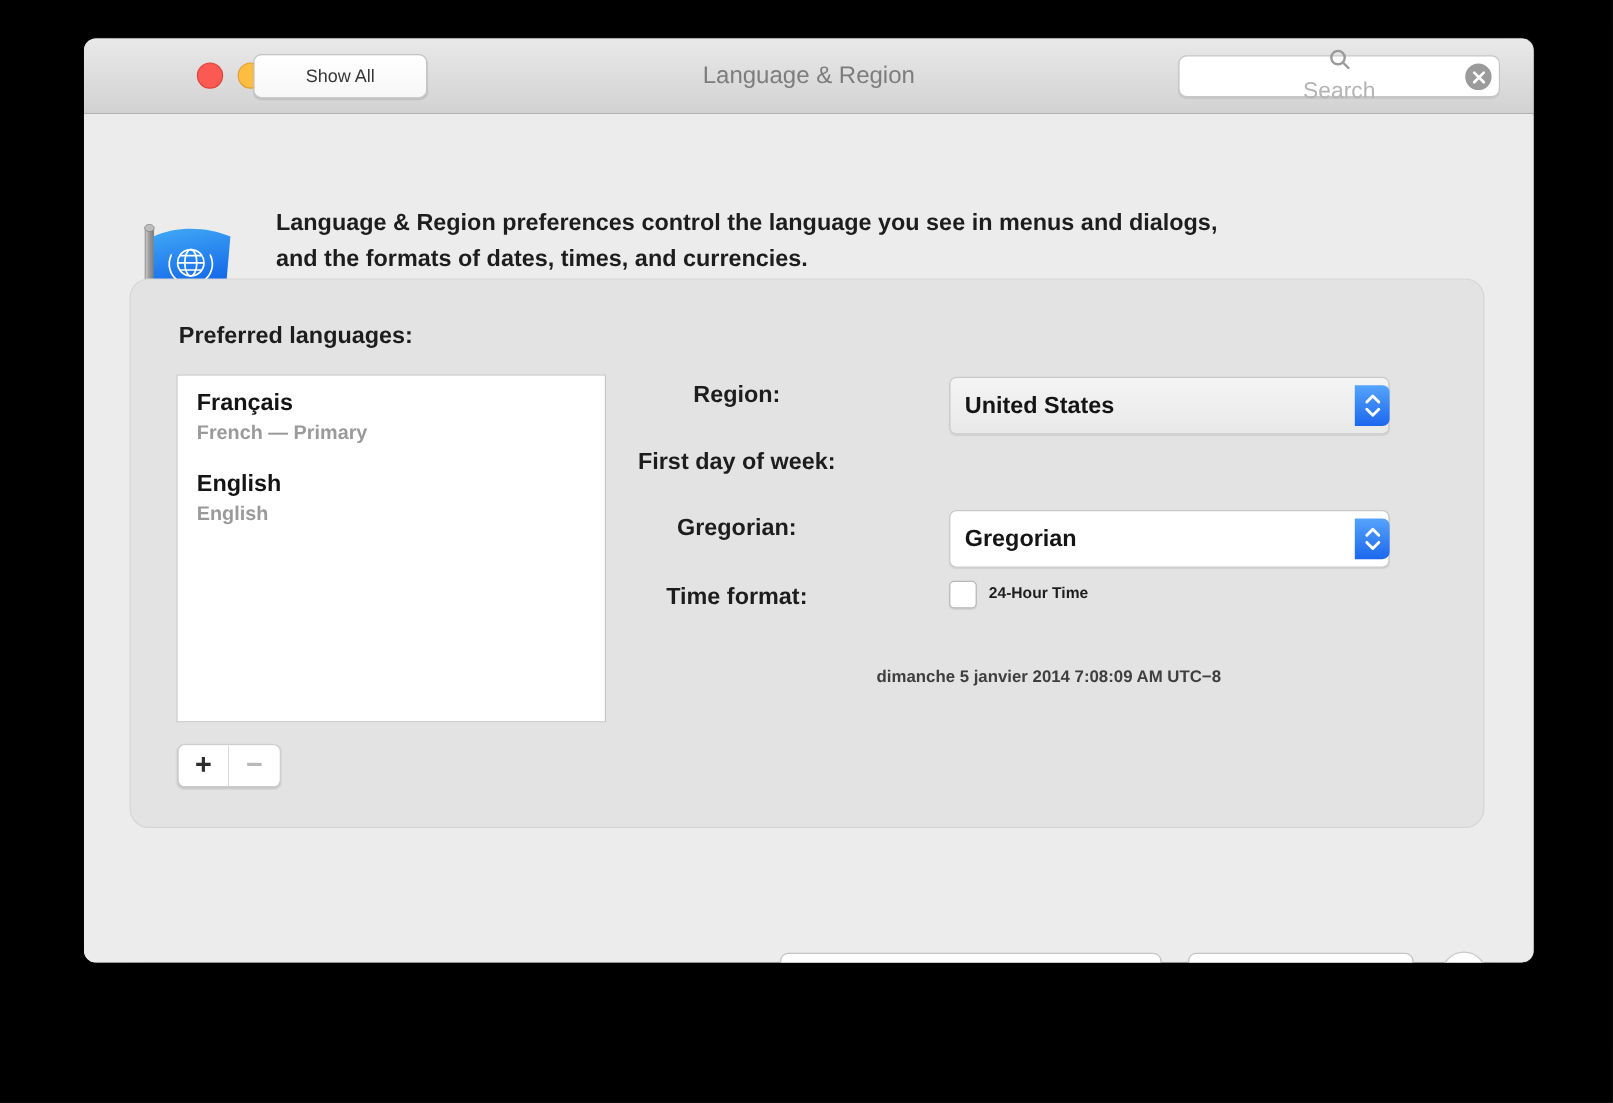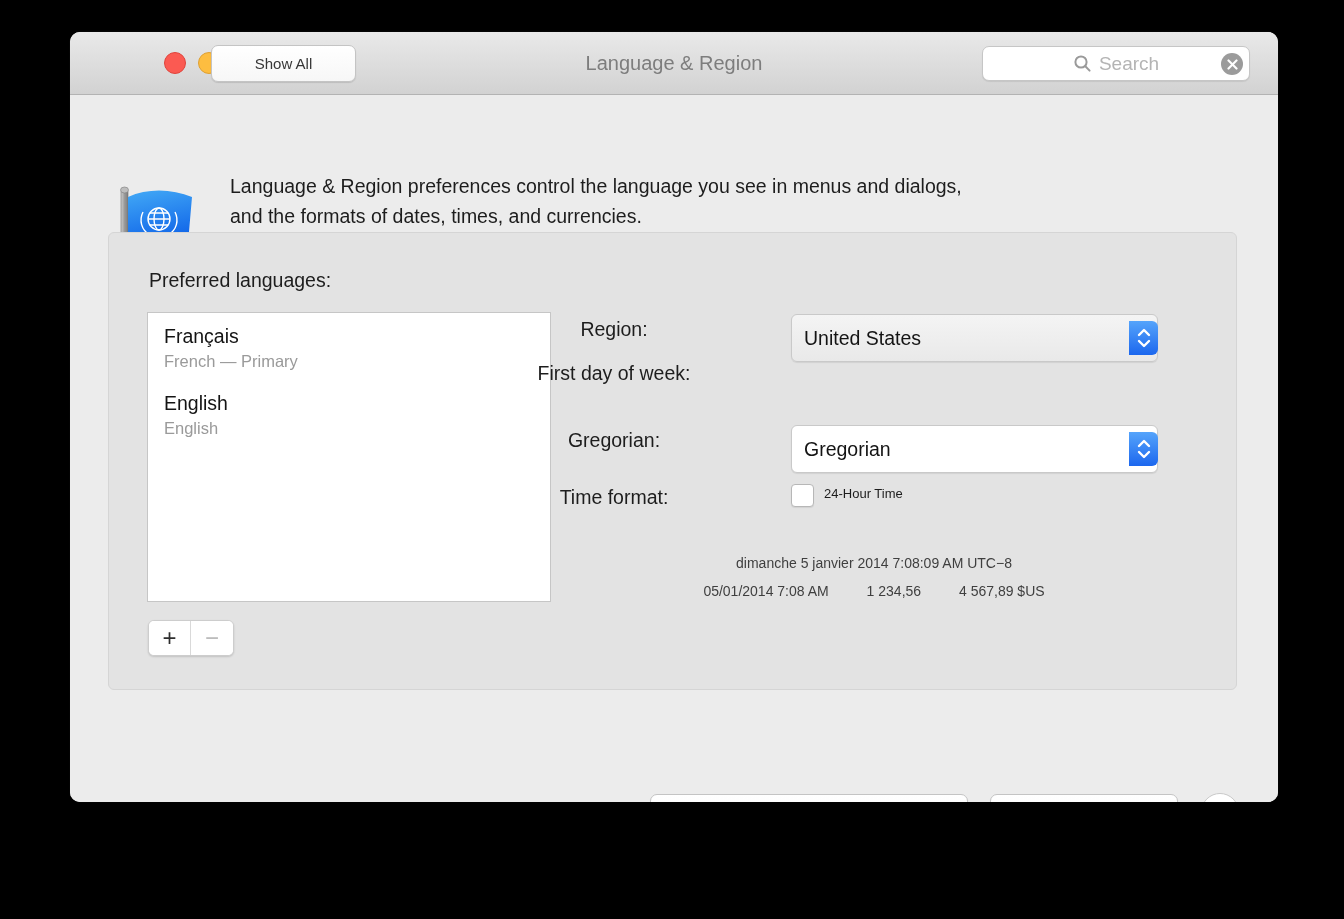--- a/index.html
+++ b/index.html
@@ -26,39 +26,39 @@
     font-size:15px; color:#373737; display:flex; align-items:center; justify-content:center;
     cursor:default; }
 
   .win-title { position:absolute; left:0; right:0; top:0; height:63px;
     display:flex; align-items:center; justify-content:center;
     font-size:20px; color:#7d7d7d; pointer-events:none; }
 
   .search-field { position:absolute; left:912px; top:14px; width:268px; height:35px;
     background:#fff; border:1px solid #c6c6c6; border-radius:7px;
     box-shadow:0 1px 1px rgba(0,0,0,.08);
-    display:flex; align-items:center; justify-content:center; gap:7px; }
+    display:flex; align-items:center; justify-content:center; gap:7px;flex-direction:column; }
   .search-placeholder { font-size:19px; color:#b4b4b4; }
   .search-clear { position:absolute; right:6px; top:6px; width:22px; height:22px;
     border-radius:50%; background:#9b9b9b; display:flex; align-items:center; justify-content:center; }
 
   
-  .content { position:absolute; top:64px; left:0; right:0; bottom:0; background:#ececec; }
+  .content { position:absolute; top:64px; left:0; right:0; bottom:0; background:#ececec;font-weight:bold; }
 
   .flag { position:absolute; left:42px; top:88px; }
 
   .intro-text { position:absolute; left:160px; top:75px; font-size:19.5px; color:#1d1d1d;
     line-height:30px; }
 
   .groupbox { position:absolute; left:38px; top:136px; width:1129px; height:458px;
-    background:#e3e3e3; border:1px solid #d5d5d5; border-radius:6px; }
+    background:#e3e3e3; border:1px solid #d5d5d5; border-radius:16px; }
 
   .pref-label { position:absolute; left:40px; top:36px; font-size:19.5px; color:#1d1d1d; }
 
-  .lang-list { position:absolute; left:38px; top:79px; width:404px; height:290px;
+  .lang-list { position:absolute; left:38px; top:79px; width:358px; height:290px;
     background:#fff; border:1px solid #c6c6c6; overflow:hidden; }
   .lang-item { padding:11px 16px 8px 16px; }
   .lang-name { font-size:19.5px; color:#141414; line-height:24px; }
   .lang-sub  { font-size:16.5px; color:#9a9a9a; line-height:22px; margin-top:2px; }
 
   .pm-group { position:absolute; left:39px; top:387px; display:flex;
     border-radius:6px; box-shadow:0 1px 2px rgba(0,0,0,.15); overflow:hidden;
     border:1px solid #cdcdcd; background:#fff; }
   .pm-btn { width:42px; height:34px; background:#fff;
     display:flex; align-items:center; justify-content:center;
@@ -192,43 +192,38 @@
       <div class="popup gray" style="top:81px">
         <span class="popup-text">United States</span>
         <span class="popup-cap">
           <svg width="18" height="24" viewBox="0 0 18 24">
             <polyline points="4,9 9,4 14,9" fill="none" stroke="#fff" stroke-width="2.4" stroke-linecap="round" stroke-linejoin="round"></polyline>
             <polyline points="4,15 9,20 14,15" fill="none" stroke="#fff" stroke-width="2.4" stroke-linecap="round" stroke-linejoin="round"></polyline>
           </svg>
         </span>
       </div>
 
-      <div class="row-label" style="top:129px">First day of week:</div>
+      <div class="row-label" style="top:141px">First day of week:</div>
 
       <div class="row-label" style="top:196px">Gregorian:</div>
       <div class="popup" style="top:192px">
         <span class="popup-text">Gregorian</span>
         <span class="popup-cap">
           <svg width="18" height="24" viewBox="0 0 18 24">
             <polyline points="4,9 9,4 14,9" fill="none" stroke="#fff" stroke-width="2.4" stroke-linecap="round" stroke-linejoin="round"></polyline>
             <polyline points="4,15 9,20 14,15" fill="none" stroke="#fff" stroke-width="2.4" stroke-linecap="round" stroke-linejoin="round"></polyline>
           </svg>
         </span>
       </div>
 
       <div class="row-label" style="top:253px">Time format:</div>
       <div class="checkbox" style="top:251px"></div>
       <div class="checkbox-label" style="top:253px">24-Hour Time</div>
 
       <div class="preview" style="top:322px">dimanche 5 janvier 2014 7:08:09 AM UTC−8</div>
-      <div class="preview" style="top:350px">
-        <span class="seg">05/01/2014 7:08 AM</span>
-        <span class="seg gap">1 234,56</span>
-        <span class="seg gap">4 567,89 $US</span>
-      </div>
 
     </div>
 
     <div class="footer-btn btn-keyboard">Keyboard Preferences…</div>
     <div class="footer-btn btn-advanced">Advanced…</div>
     <div class="help-btn">?</div>
 
   </div>
 </div>
 

